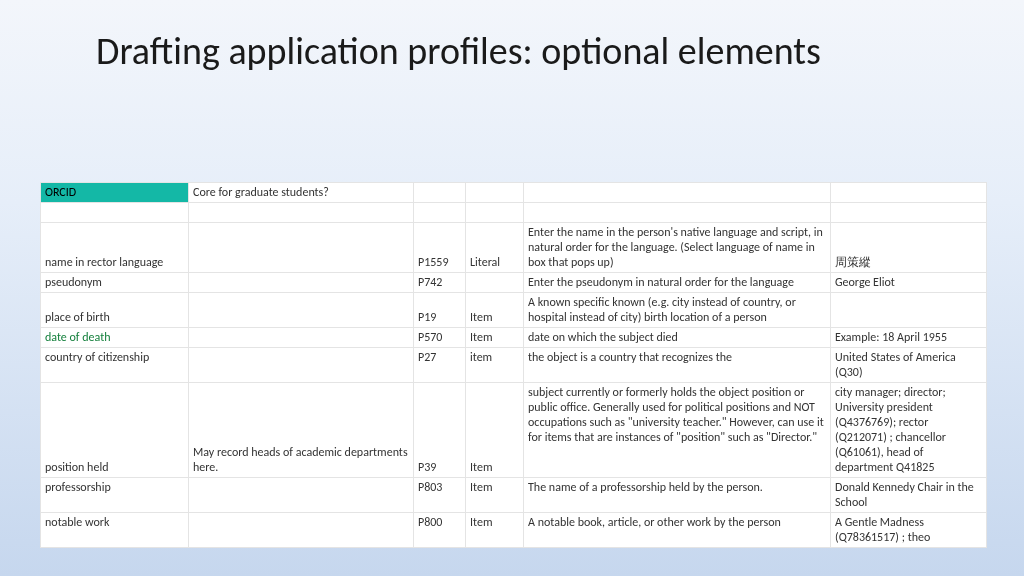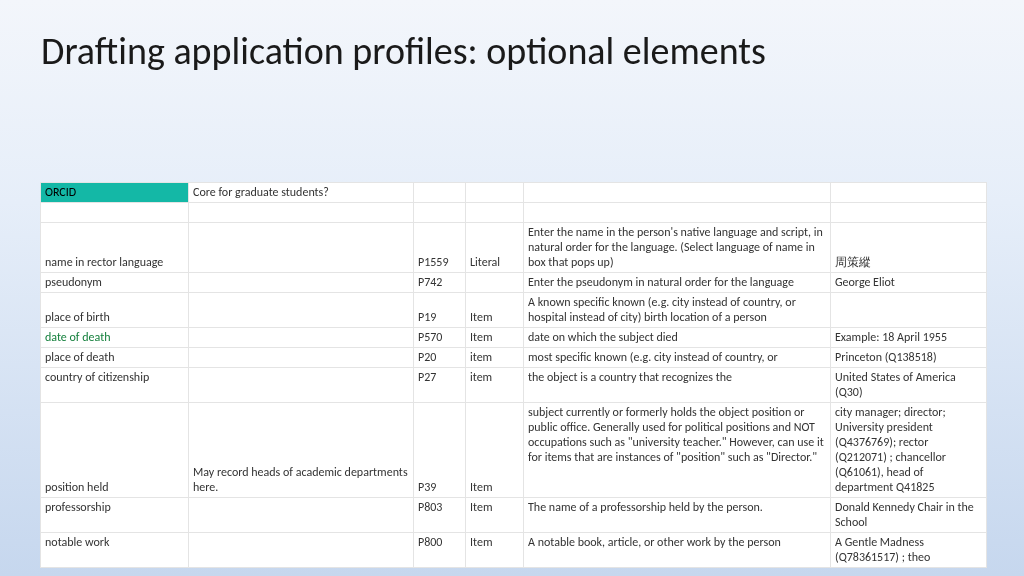--- a/index.html
+++ b/index.html
@@ -8,21 +8,21 @@
       height: 576px;
       background: linear-gradient(180deg, #f3f6fb 0%, #e6eef9 35%, #c6d7ee 100%);
       font-family: Calibri, "Segoe UI", Arial, sans-serif;
       overflow: hidden;
       position: relative;
     }
     .title {
       font-size: 38px;
       font-weight: 400;
       color: #1a1a1a;
-      padding: 28px 0 0 41px;
+      padding: 28px 0 0 96px;
       line-height: 1.25;
     }
     .sheet-container {
       position: absolute;
       left: 40px;
       top: 182px;
       width: 946px;
       background: #fff;
       font-size: 12px;
       color: #333;
@@ -107,28 +107,20 @@
       </tr>
       <tr>
         <td class="gray">date of death</td>
         <td></td>
         <td>P570</td>
         <td>Item</td>
         <td>date on which the subject died</td>
         <td>Example: 18 April 1955</td>
       </tr>
       <tr>
-        <td>place of death</td>
-        <td></td>
-        <td>P20</td>
-        <td>item</td>
-        <td>most specific known (e.g. city instead of country, or</td>
-        <td>Princeton (Q138518)</td>
-      </tr>
-      <tr>
         <td>country of citizenship</td>
         <td></td>
         <td>P27</td>
         <td>item</td>
         <td>the object is a country that recognizes the</td>
         <td>United States of America (Q30)</td>
       </tr>
       <tr>
         <td style="vertical-align:bottom">position held</td>
         <td style="vertical-align:bottom">May record heads of academic departments here.</td>

